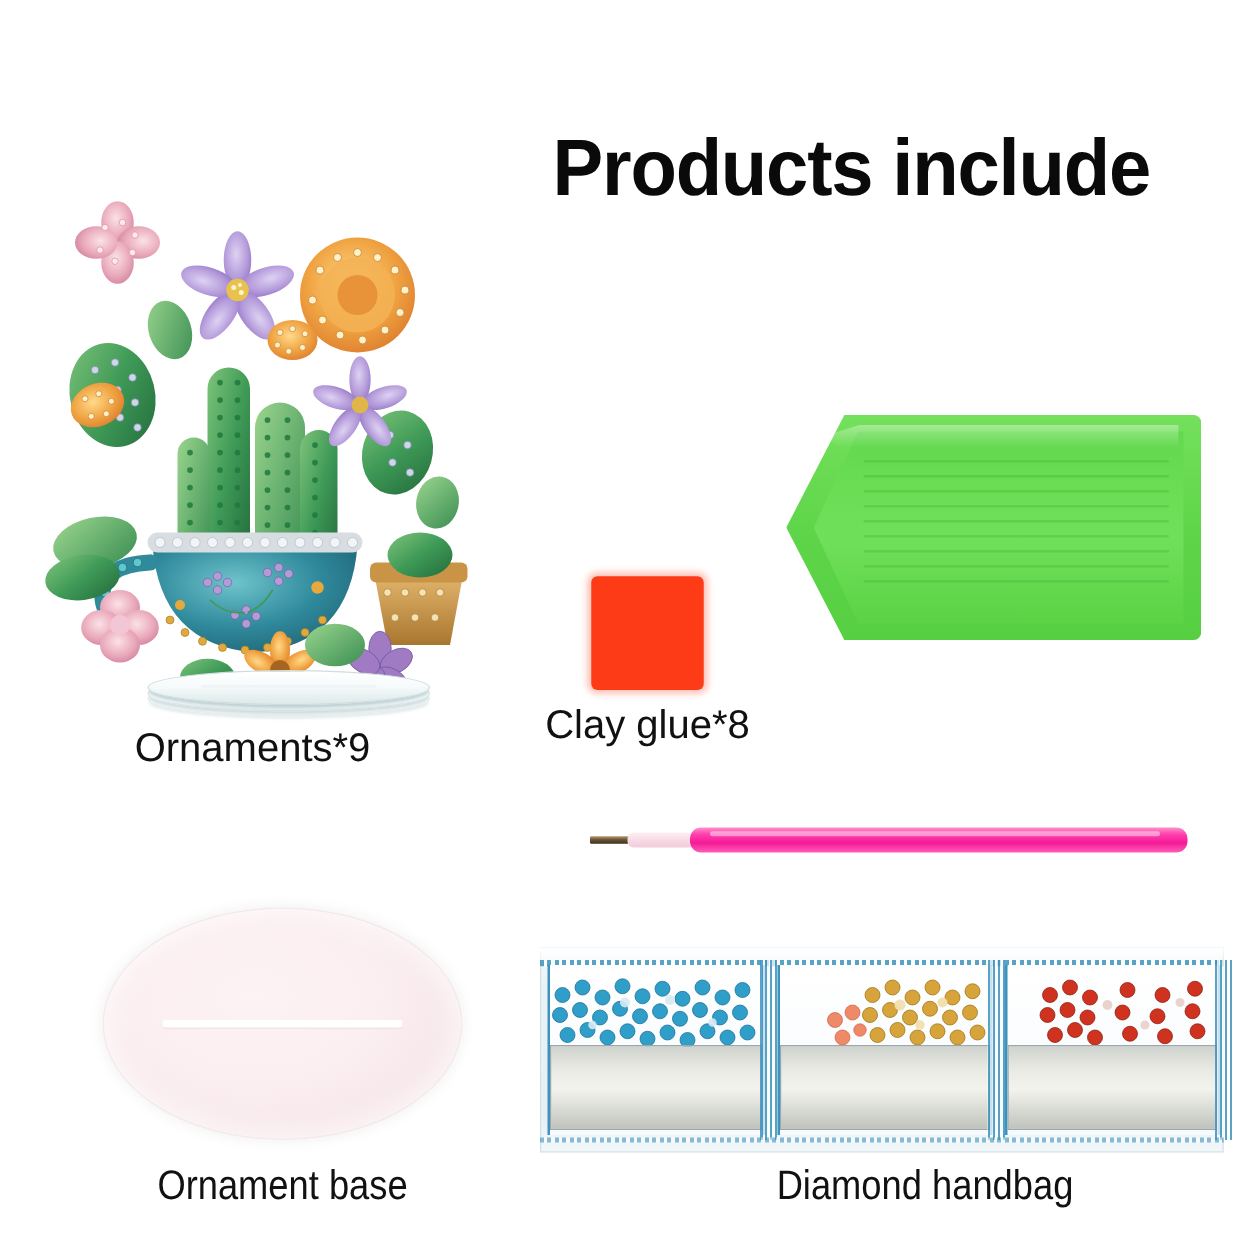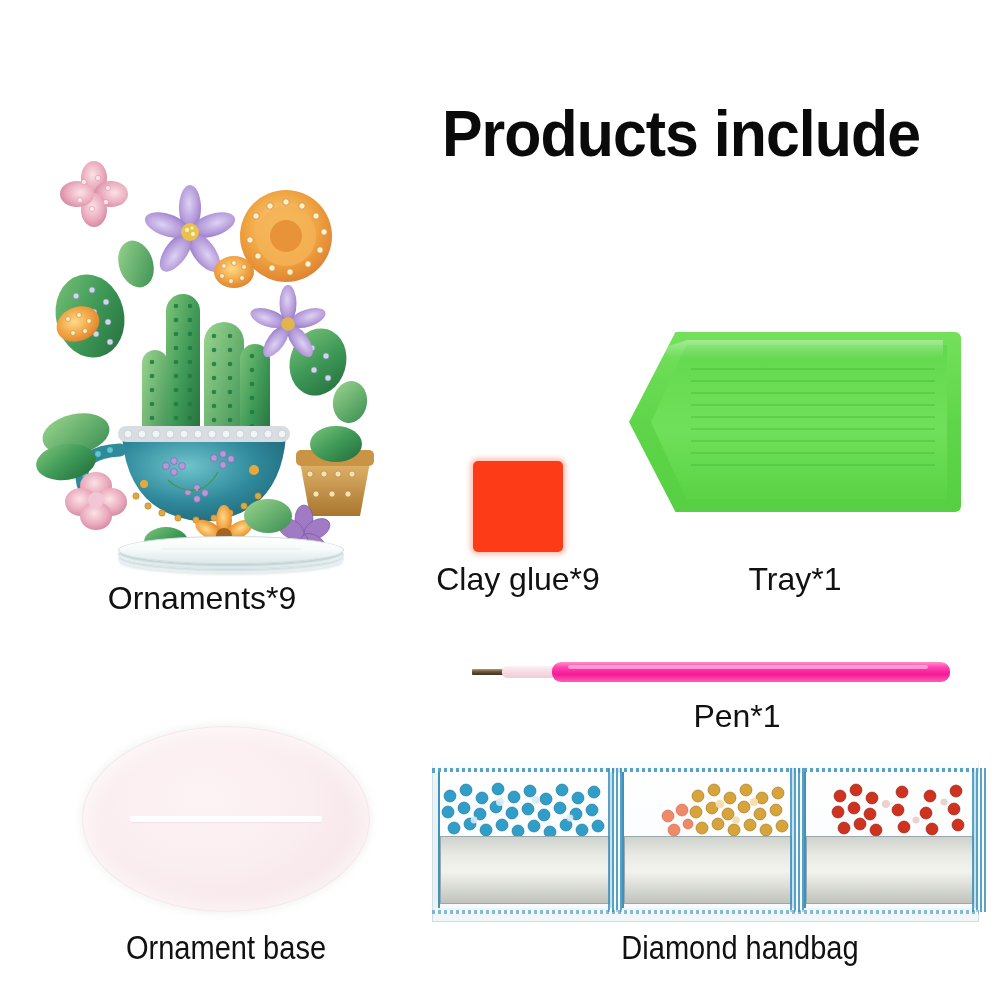--- a/index.html
+++ b/index.html
@@ -581,45 +581,43 @@
     <div class="stand-plate b3"></div>
     <div class="stand-plate b2"></div>
     <div class="stand-plate">
       <div class="stand-groove"></div>
     </div>
   </div>
 
   <div class="label" style="left:52px; top:538px; width:300px; font-size:32px;">Ornaments*9</div>
 
   <div id="clay-glue"></div>
-  <div class="label" style="left:378px; top:519px; width:280px; font-size:32px;">Clay glue*9</div>
+  <div class="label" style="left:378px; top:519px; width:280px; font-size:32px;">Clay glue*8</div>
 
   <div id="tray">
     <div id="tray-body"></div>
     <div id="tray-inner"></div>
     <div class="tray-groove" style="top:36px;"></div>
     <div class="tray-groove" style="top:48px;"></div>
     <div class="tray-groove" style="top:60px;"></div>
     <div class="tray-groove" style="top:72px;"></div>
     <div class="tray-groove" style="top:84px;"></div>
     <div class="tray-groove" style="top:96px;"></div>
     <div class="tray-groove" style="top:108px;"></div>
     <div class="tray-groove" style="top:120px;"></div>
     <div class="tray-groove" style="top:132px;"></div>
     <div id="tray-hl"></div>
   </div>
-  <div class="label" style="left:665px; top:519px; width:260px; font-size:32px;">Tray*1</div>
 
   <div id="pen">
     <div id="pen-tip"></div>
     <div id="pen-ferrule"></div>
     <div id="pen-body"></div>
     <div id="pen-body-hl"></div>
   </div>
-  <div class="label" style="left:612px; top:656px; width:250px; font-size:32px;">Pen*1</div>
 
   <div id="ornament-base">
     <div id="base-oval"></div>
     <div id="base-slot"></div>
   </div>
   <div class="label narrow" style="left:76px; top:887px; width:300px; font-size:33px;">Ornament base</div>
 
   <div id="handbag">
     <div id="bag-outer"></div>
     <div id="bag-gloss"></div>

